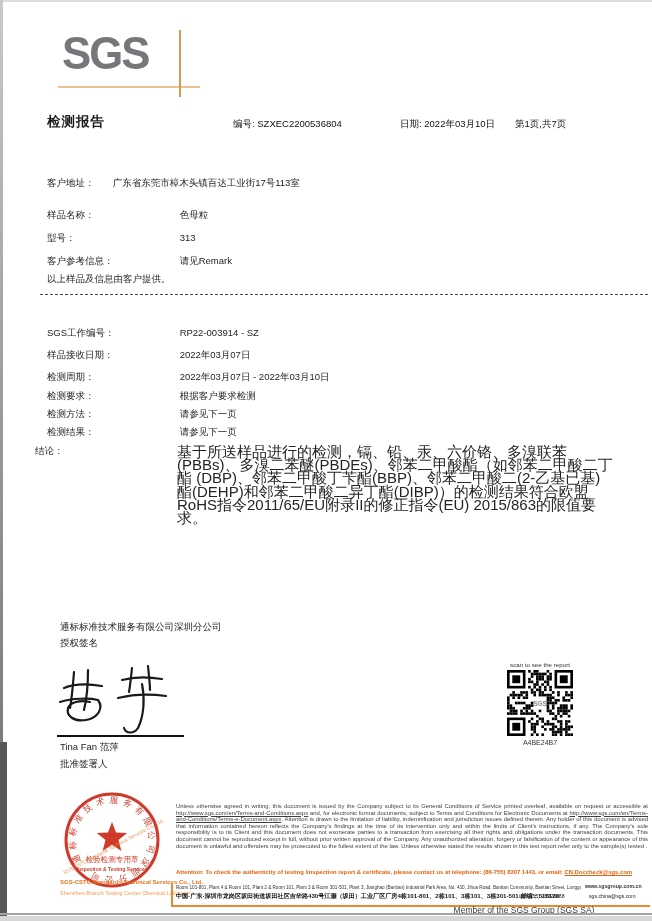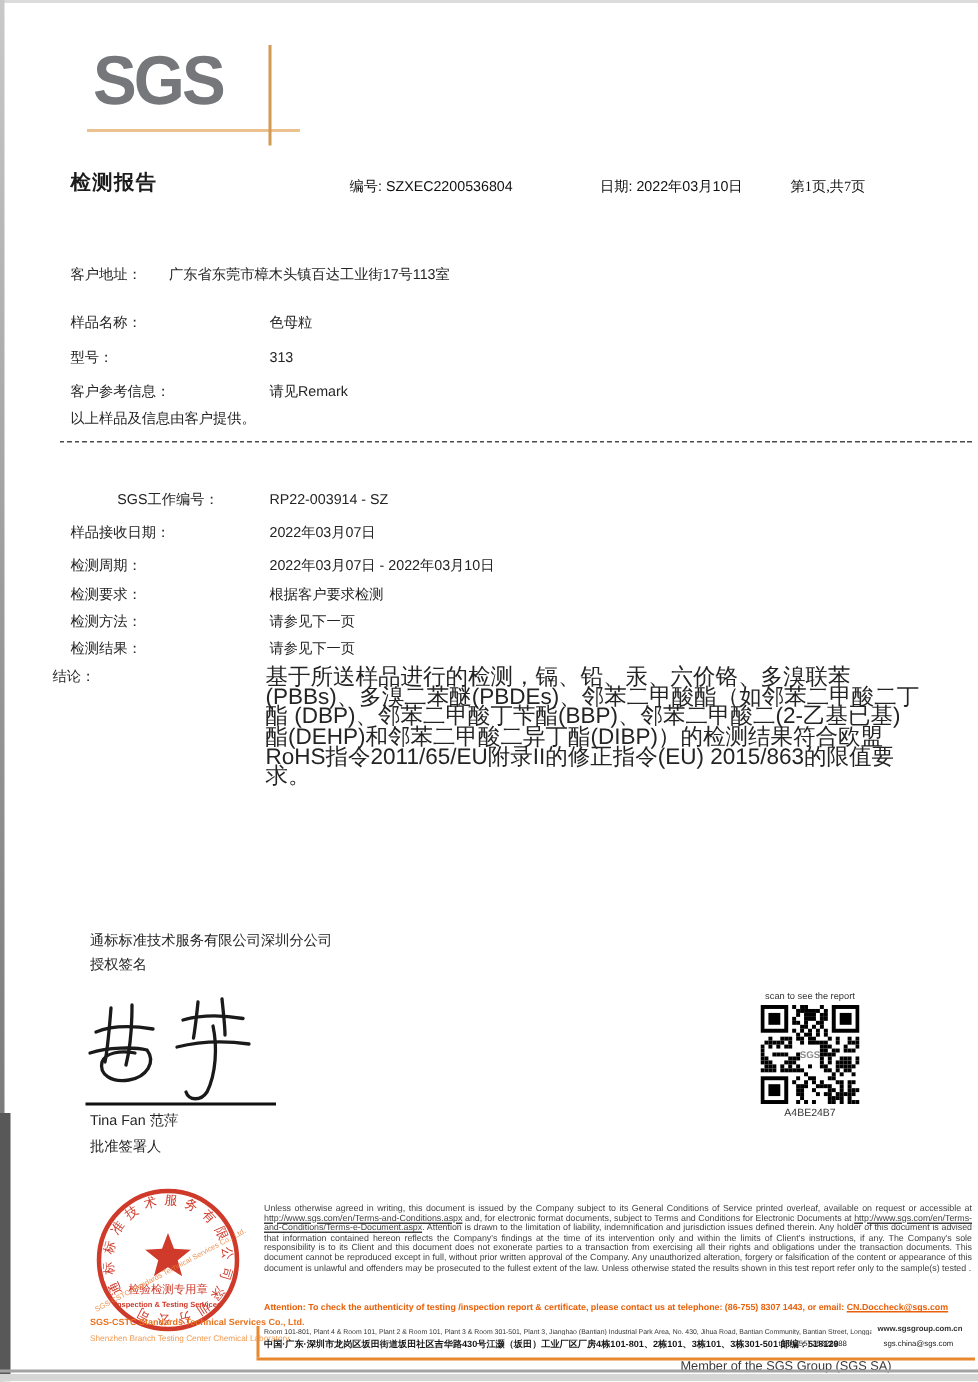--- a/index.html
+++ b/index.html
@@ -68,21 +68,21 @@
   <div class="abs edge-left"></div>
   <div class="abs edge-left2"></div>
 
   <div class="abs logo-text">SGS</div>
   <div class="abs logo-hline"></div>
   <div class="abs logo-vline"></div>
 
   <div class="abs title">检测报告</div>
   <div class="abs meta" style="left:233px;">编号: SZXEC2200536804</div>
   <div class="abs meta" style="left:400px;">日期: 2022年03月10日</div>
-  <div class="abs meta" style="left:527px;font-family:Liberation Serif, serif;">第1页,共7页</div>
+  <div class="abs meta" style="left:515px;">第1页,共7页</div>
 
   <div class="row w1" style="top:177px;">
     <span class="lbl">客户地址：</span>
     <span>广东省东莞市樟木头镇百达工业街17号113室</span>
   </div>
 
   <div class="row w2" style="top:209px;">
     <span class="lbl">样品名称：</span>
     <span>色母粒</span>
   </div>
@@ -91,21 +91,21 @@
     <span>313</span>
   </div>
   <div class="row w2" style="top:255px;">
     <span class="lbl">客户参考信息：</span>
     <span>请见Remark</span>
   </div>
   <div class="row" style="top:273px;">以上样品及信息由客户提供。</div>
 
   <div class="abs dash"></div>
 
-  <div class="row w2" style="top:327px;text-align:center;">
+  <div class="row w2" style="top:327px;">
     <span class="lbl">SGS工作编号：</span>
     <span>RP22-003914 - SZ</span>
   </div>
   <div class="row w2" style="top:349px;">
     <span class="lbl">样品接收日期：</span>
     <span>2022年03月07日</span>
   </div>
   <div class="row w2" style="top:371px;">
     <span class="lbl">检测周期：</span>
     <span>2022年03月07日 - 2022年03月10日</span>

